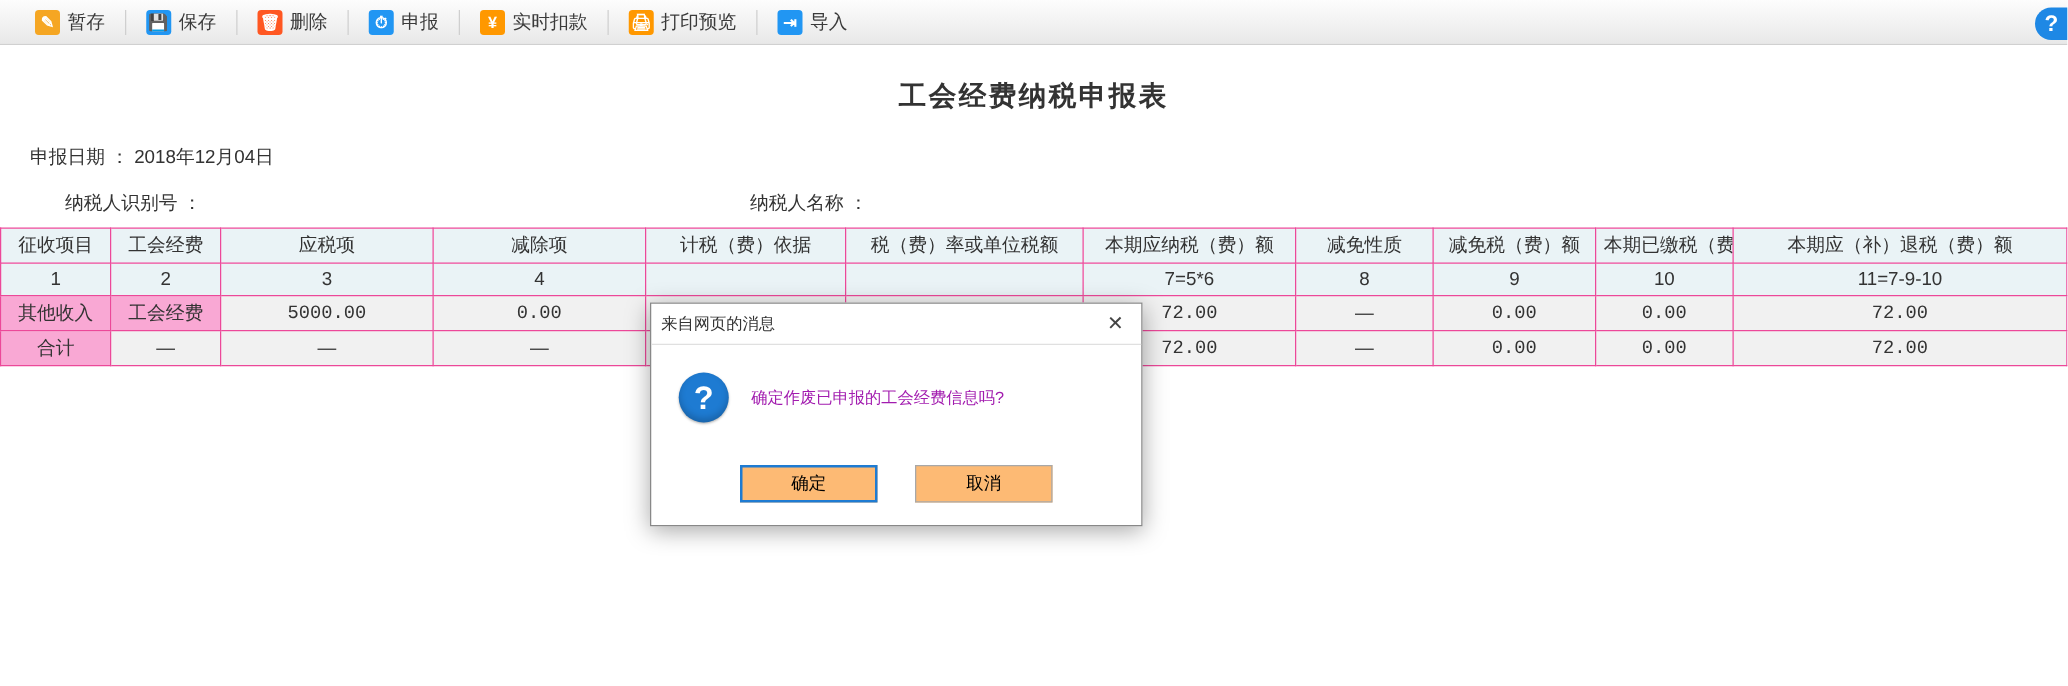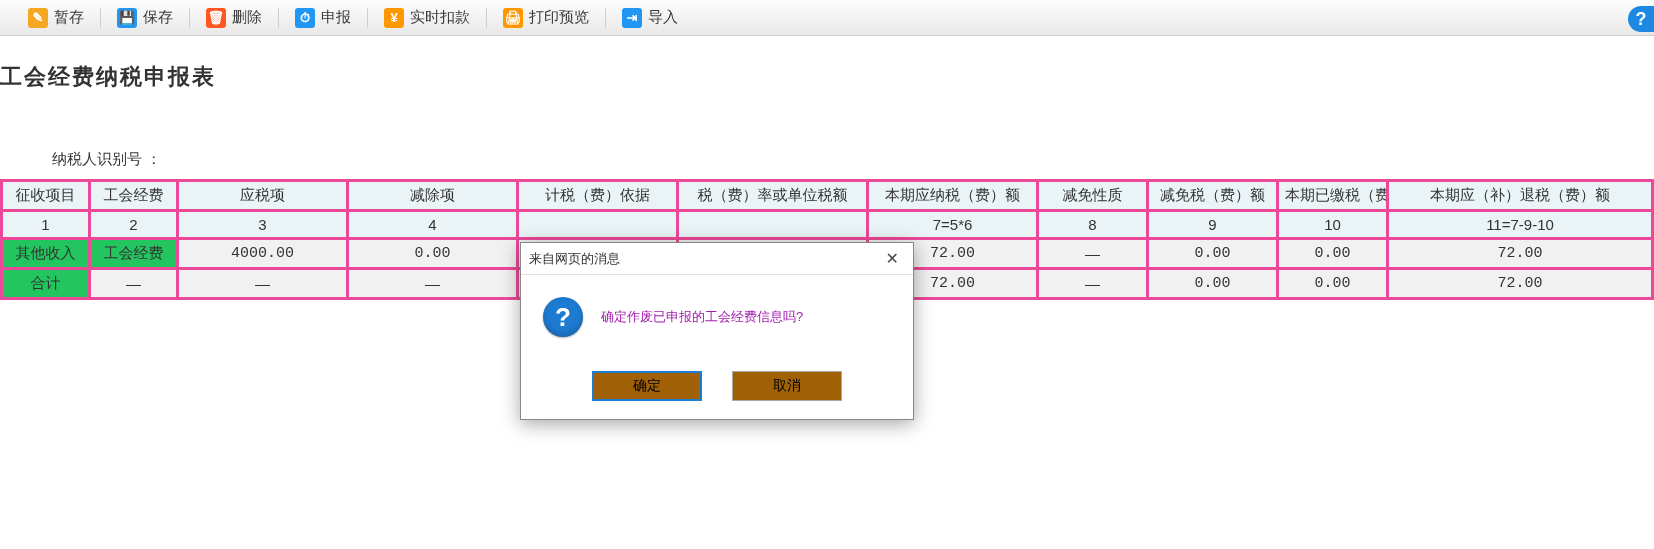--- a/index.html
+++ b/index.html
@@ -58,64 +58,64 @@
     width: 26px; height: 26px;
     background: #1e88e5;
     color: #fff;
     border-radius: 50% 0 0 50%;
     display: flex; align-items: center; justify-content: center;
     font-weight: bold; font-size: 18px;
   }
 
   
   .page-title {
-    text-align: left;
+    text-align: center;
     font-weight: bold;
     font-size: 22px;
     margin: 26px 0 24px;
     letter-spacing: 2px;
   }
 
   
   .meta {
     display: flex;
     width: 100%;
     padding: 0 24px 8px;
     font-size: 15px;
   }
   .meta-row1 { display: flex; }
   .meta-col1 { width: 560px; }
   .meta-col2 { width: 520px; }
   .meta-col3 { flex: 1; }
-  .meta-row2 { display: flex; margin-top: 26px; font-size: 15px; padding: 0 24px 10px; gap: 14px;}
+  .meta-row2 { display: flex; margin-top: 10px; font-size: 15px; padding: 0 24px 10px; gap: 14px;}
   .meta-row2 .c1 { width: 560px; padding-left: 28px; }
   .meta-row2 .c2 { flex: 1; padding-left: 2px; }
 
   
   table.grid {
     border-collapse: collapse;
     width: 100%;
     table-layout: fixed;
     font-size: 15px;
   }
   table.grid th, table.grid td {
-    border: 3px solid #ec4899;
+    border: 1px solid #ec4899;
     padding: 4px 6px;
     text-align: center;
     height: 26px;
     overflow: hidden;
     white-space: nowrap;
   }
   table.grid th {
     background: #eaf3f6;
     font-weight: normal;
   }
   tr.formula td { background: #eaf3f6; }
   tr.data td, tr.total td { background: #f1f1f1; }
-  tr.data td.label, tr.total td.label { background: #22c55e; }
+  tr.data td.label, tr.total td.label { background: #f9a8d4; }
   .num { text-align: right; font-family: "Courier New", monospace; padding-right: 6px; }
   .dash { text-align: center; }
 
   
   .modal {
     position: absolute;
     left: 520px; top: 242px;
     width: 394px;
     background: #fff;
     border: 1px solid #888;
@@ -143,21 +143,21 @@
     font-size: 26px; font-weight: bold;
     box-shadow: inset 0 -3px 6px rgba(0,0,0,.2), 0 1px 2px rgba(0,0,0,.3);
   }
   .modal-msg { font-size: 13px; color: #a21caf; }
   .modal-foot {
     display: flex; justify-content: center; gap: 30px;
     padding: 10px 14px 18px;
   }
   .modal-btn {
     width: 110px; height: 30px;
-    background: #a16207;
+    background: #fdba74;
     border: 1px solid #a8a8a8;
     font-size: 14px;
     cursor: pointer;
   }
   .modal-btn.primary {
     border: 2px solid #1e7bd2;
   }
 
   .table-wrap { width: 100%; }
 </style>
@@ -204,24 +204,32 @@
   <div class="tb-btn">
     <span class="tb-icon ic-blue">⇥</span>
     <span>导入</span>
   </div>
 </div>
 <div class="help-badge">?</div>
 
 <div class="page-title">工会经费纳税申报表</div>
 
 <div class="meta meta-row1">
+  <div class="meta-col2">
+    <span>申报日期 ：</span>
+    <span>2018年12月04日</span>
+  </div>
 </div>
 <div class="meta-row2">
   <div class="c1">
     <span>纳税人识别号 ：</span>
+    <span></span>
+  </div>
+  <div class="c2">
+    <span>纳税人名称 ：</span>
     <span></span>
   </div>
 </div>
 
 <div class="table-wrap">
 <table class="grid">
   <colgroup>
     <col style="width:88px">
         <col style="width:88px">
     <col style="width:170px">
@@ -257,21 +265,21 @@
     <td></td>
     <td>7=5*6</td>
     <td>8</td>
     <td>9</td>
     <td>10</td>
     <td>11=7-9-10</td>
   </tr>
   <tr class="data">
     <td class="label">其他收入</td>
     <td class="label">工会经费</td>
-    <td class="num">4000.00</td>
+    <td class="num">5000.00</td>
     <td class="num">0.00</td>
     <td></td>
     <td></td>
     <td class="num">72.00</td>
     <td class="dash">—</td>
     <td class="num">0.00</td>
     <td class="num">0.00</td>
     <td class="num">72.00</td>
   </tr>
   <tr class="total">

